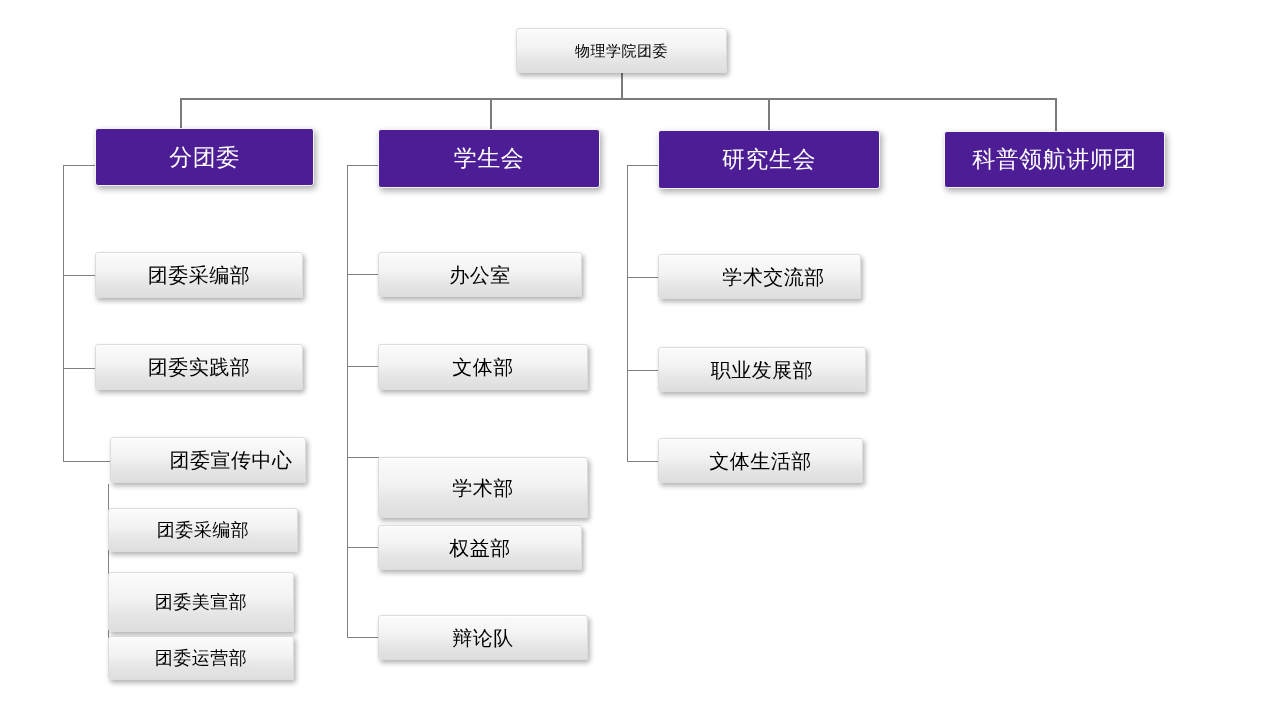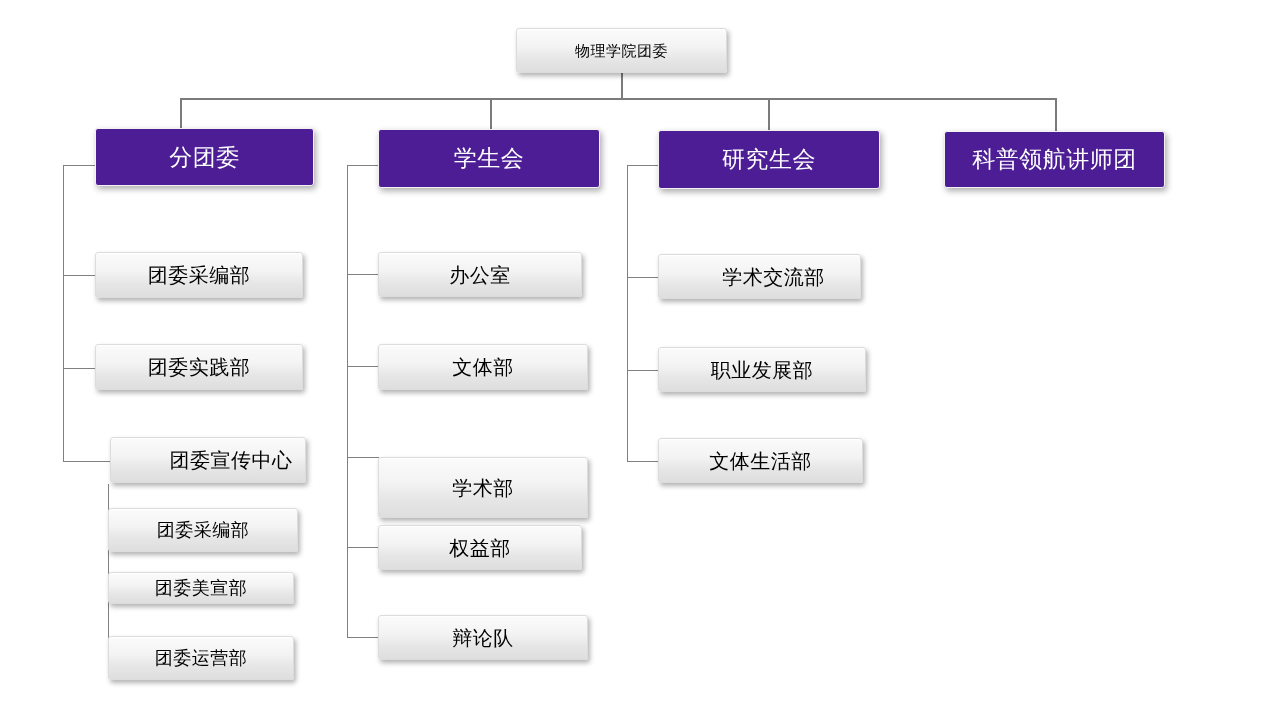--- a/index.html
+++ b/index.html
@@ -132,21 +132,21 @@
   </div>
 
   <div class="node light fs-dept" style="left:110px; top:437px; width:196px; height:46px;padding-left:46px;">
     <span class="node-label">团委宣传中心</span>
   </div>
 
   <div class="node light fs-sub" style="left:108px; top:508px; width:190px; height:44px;">
     <span class="node-label">团委采编部</span>
   </div>
 
-  <div class="node light fs-sub" style="left:108px; top:572px; width:186px; height:32px;">
+  <div class="node light fs-sub" style="left:108px; top:572px; width:186px; height:60px;">
     <span class="node-label">团委美宣部</span>
   </div>
 
   <div class="node light fs-dept" style="left:378px; top:252px; width:204px; height:45px;">
     <span class="node-label">办公室</span>
   </div>
 
   <div class="node light fs-sub" style="left:108px; top:636px; width:186px; height:44px;">
     <span class="node-label">团委运营部</span>
   </div>

